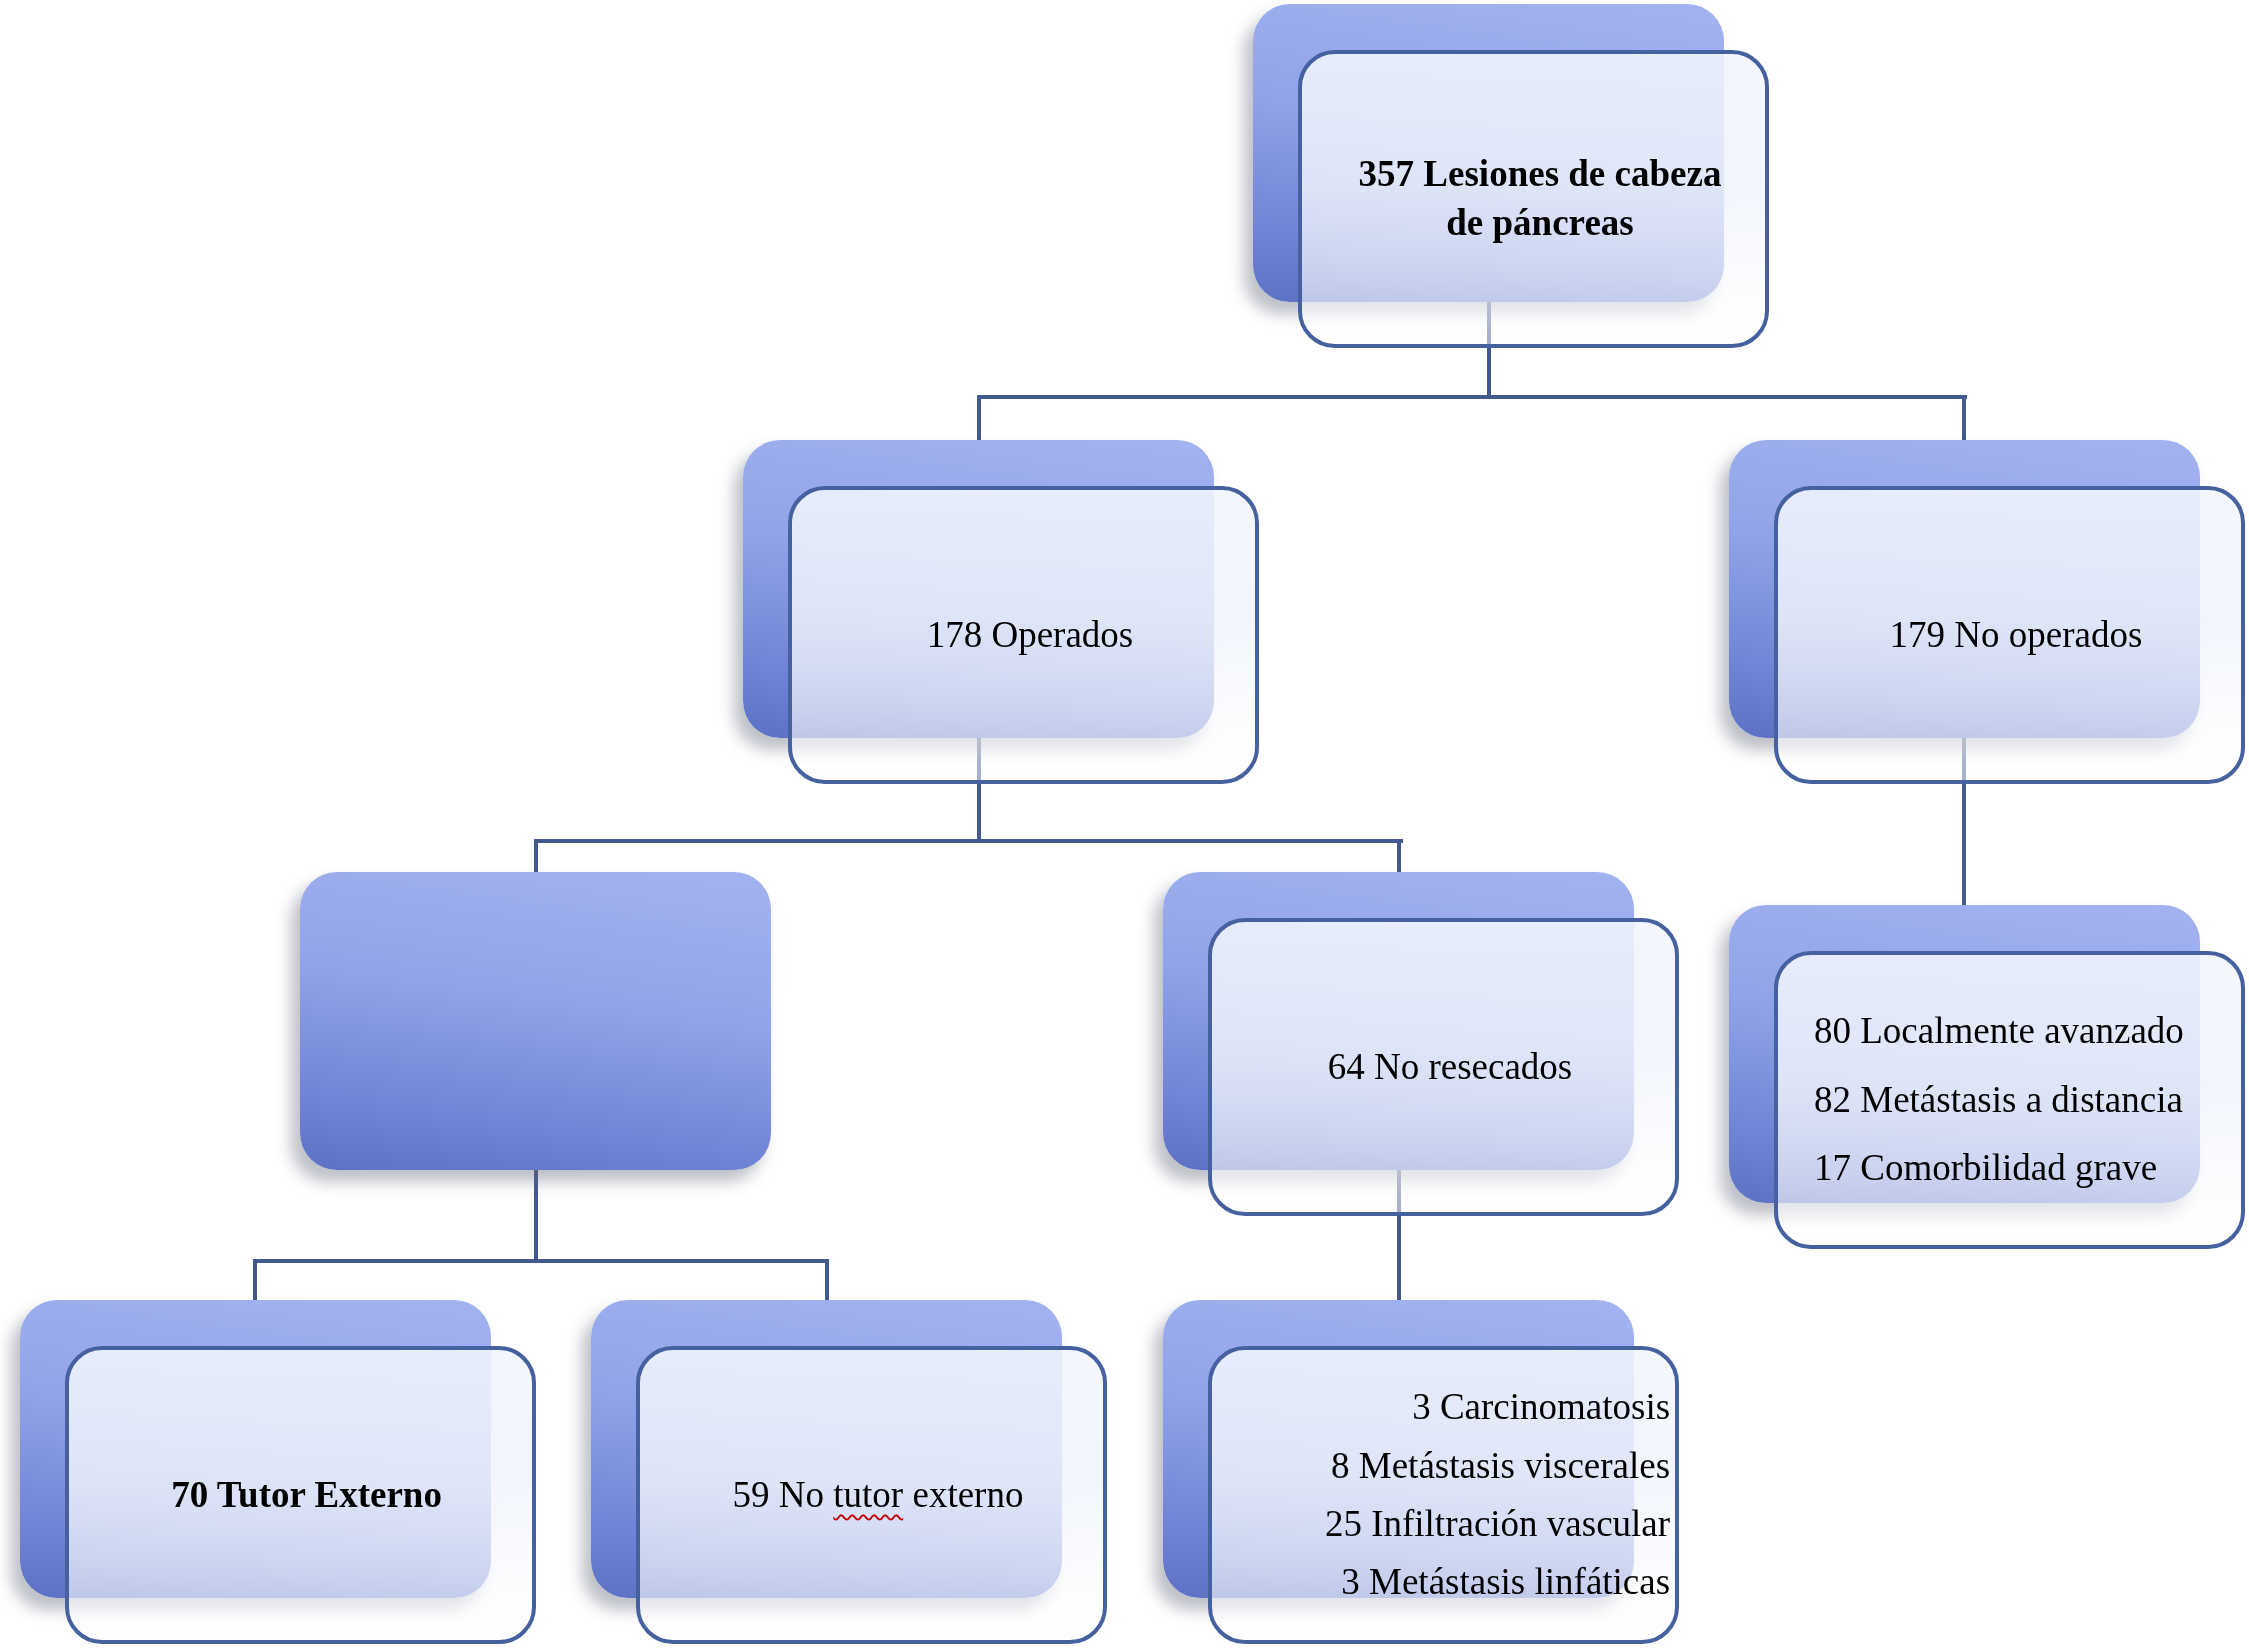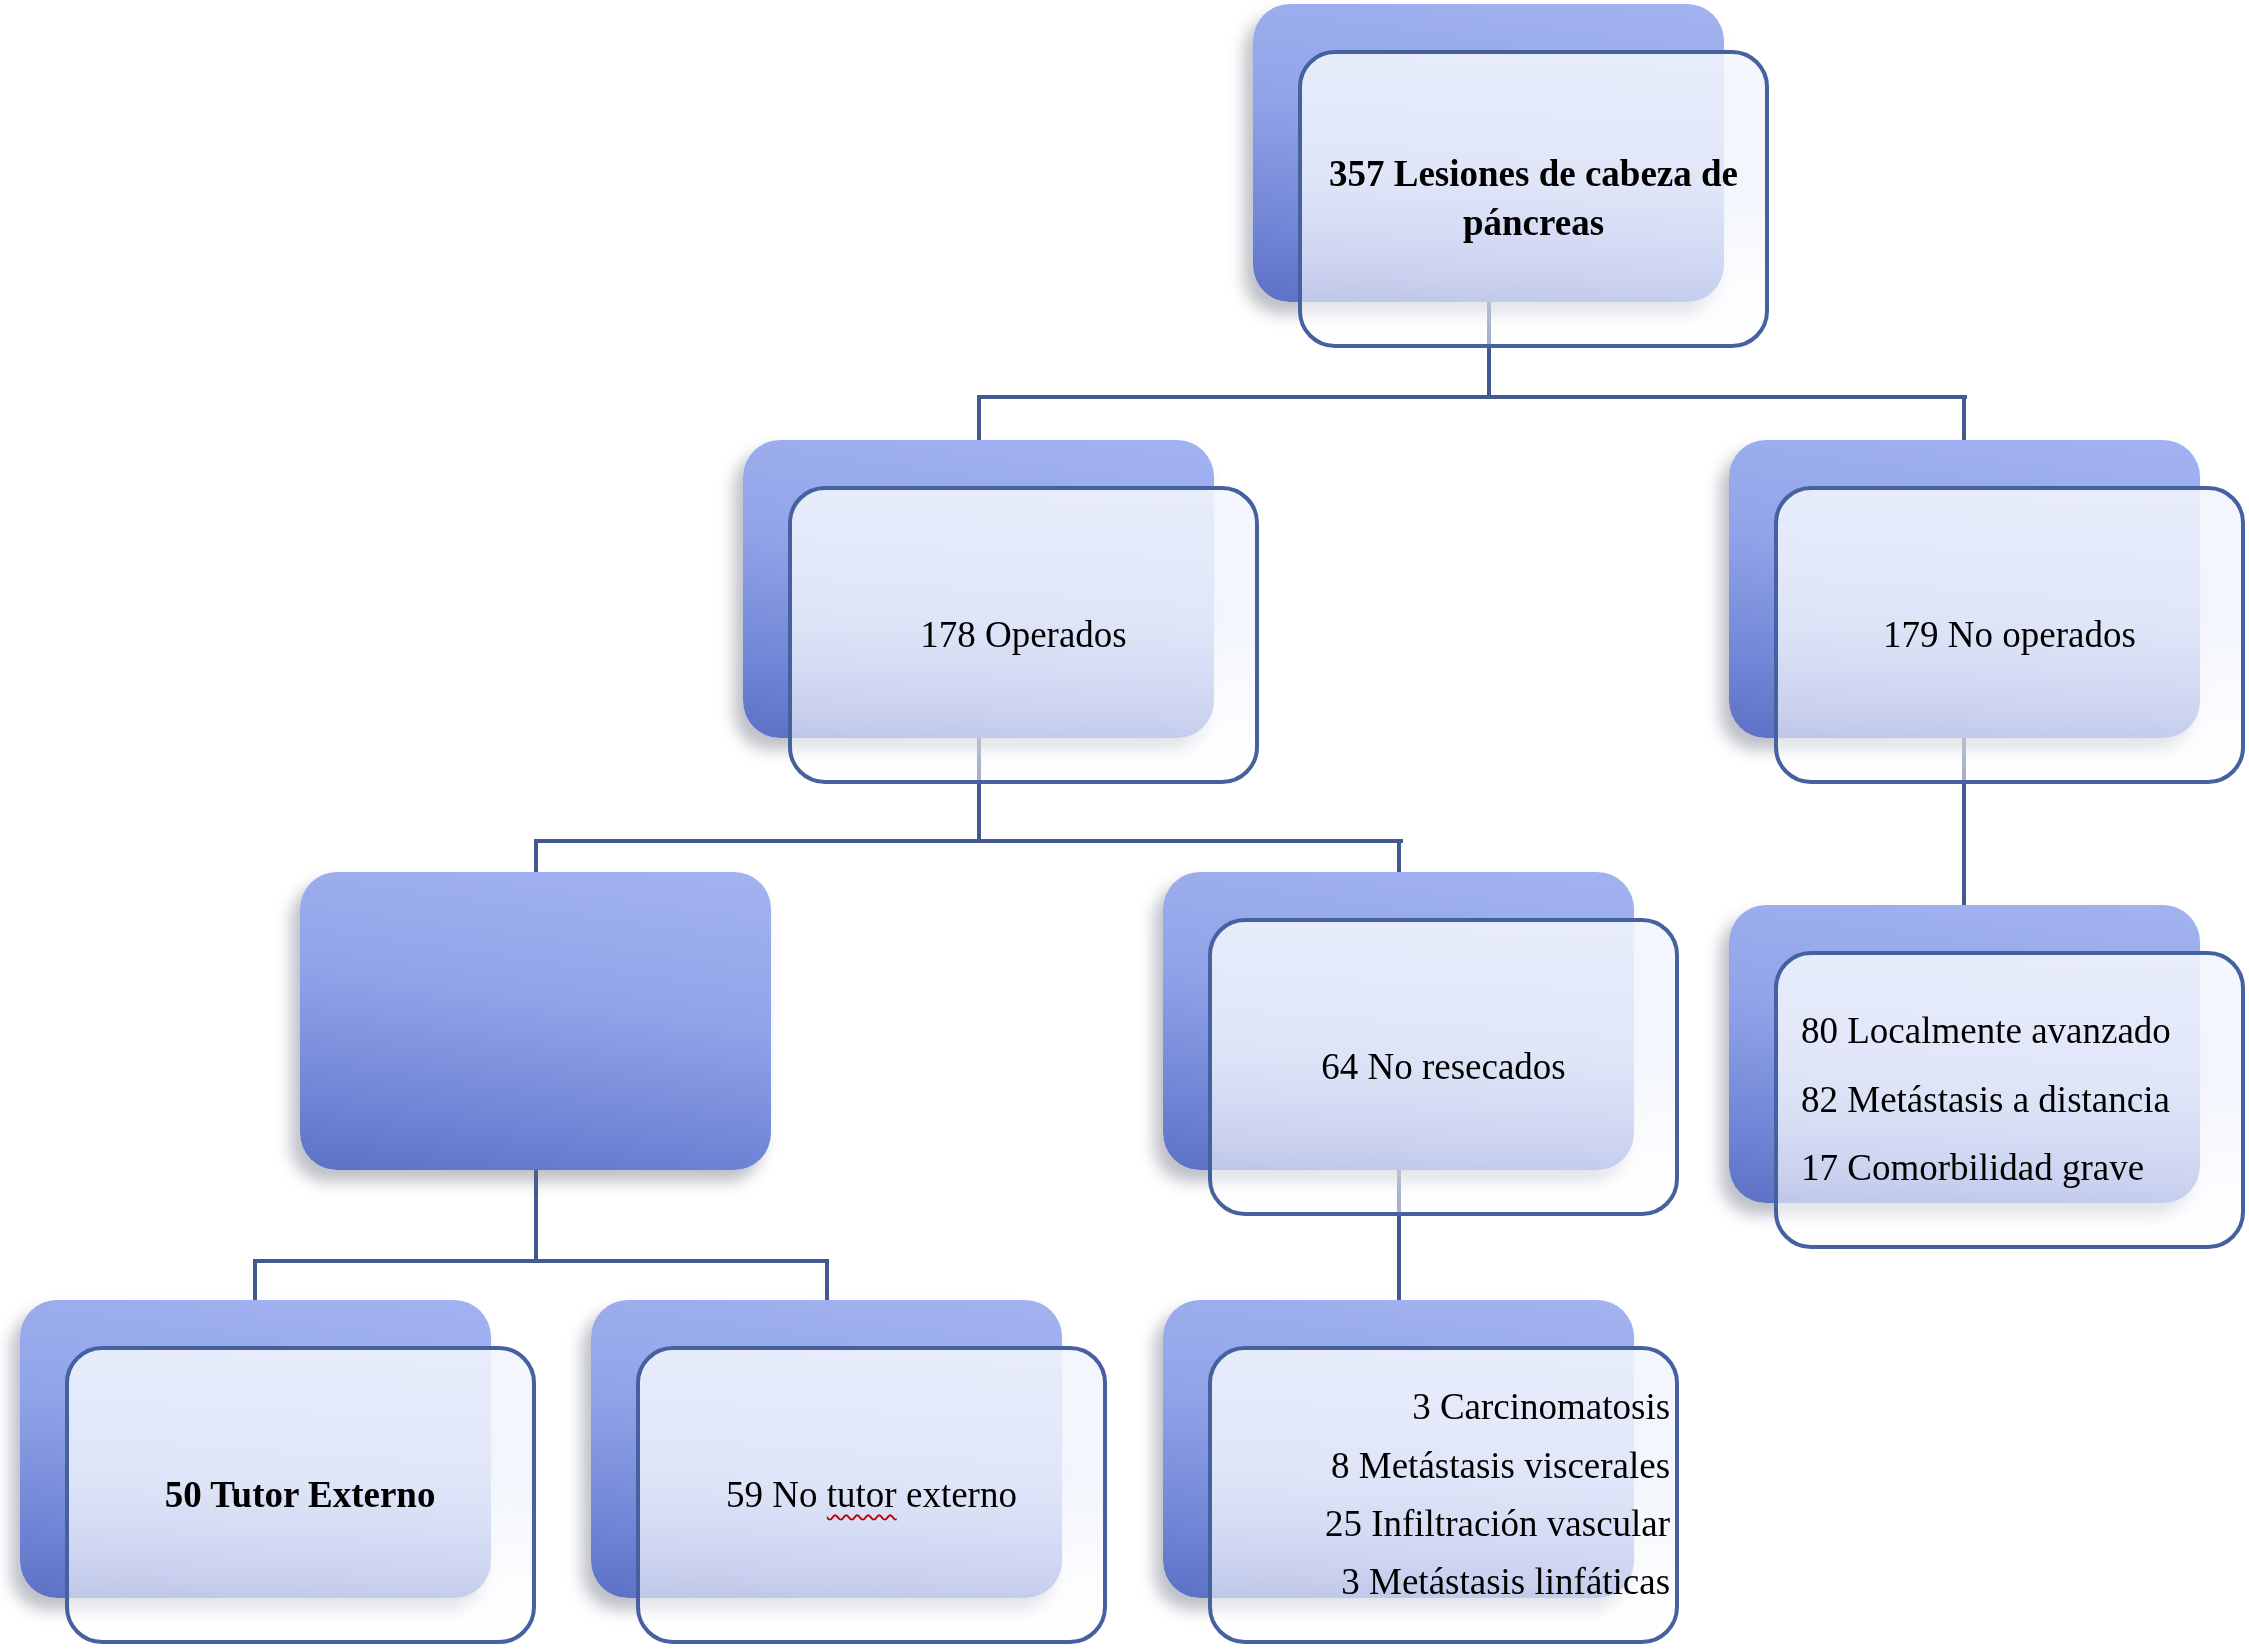--- a/index.html
+++ b/index.html
@@ -44,21 +44,21 @@
     background:linear-gradient(180deg,
       rgba(242,245,253,0.88) 0%,
       rgba(240,244,252,0.84) 45%,
       rgba(250,251,254,0.66) 78%,
       rgba(255,255,255,0.52) 100%);
     box-sizing:border-box;
     display:flex;align-items:center;justify-content:center;
   }
   .label{
     font-size:37px;line-height:1.32;text-align:center;
-    padding:0 21px;width:100%;
+    padding:0 21px;width:100%;margin-left:13px;
   }
   .bold .label{font-weight:bold;}
   .list .main-box{justify-content:flex-start;}
   .list .label{
     text-align:left;padding:0 4.9px 0 23px;
     display:flex;flex-direction:column;justify-content:center;
   }
   .list .label div{white-space:nowrap;}
   .lh-wide  .label div{line-height:1.85;}
   .lh-tight .label div{line-height:1.58;text-align:right;}
@@ -135,21 +135,21 @@
         <div>80 Localmente avanzado</div>
         <div>82 Metástasis a distancia</div>
         <div>17 Comorbilidad grave</div>
       </div>
     </div>
   </div>
 
   <div class="node bold" id="n-tutor">
     <div class="shadow-box"></div>
     <div class="main-box">
-      <div class="label">50 Tutor Externo</div>
+      <div class="label">70 Tutor Externo</div>
     </div>
   </div>
 
   <div class="node" id="n-no-tutor">
     <div class="shadow-box"></div>
     <div class="main-box">
       <div class="label"><span>59 No </span><span class="sq">tutor</span><span> externo</span></div>
     </div>
   </div>
 

